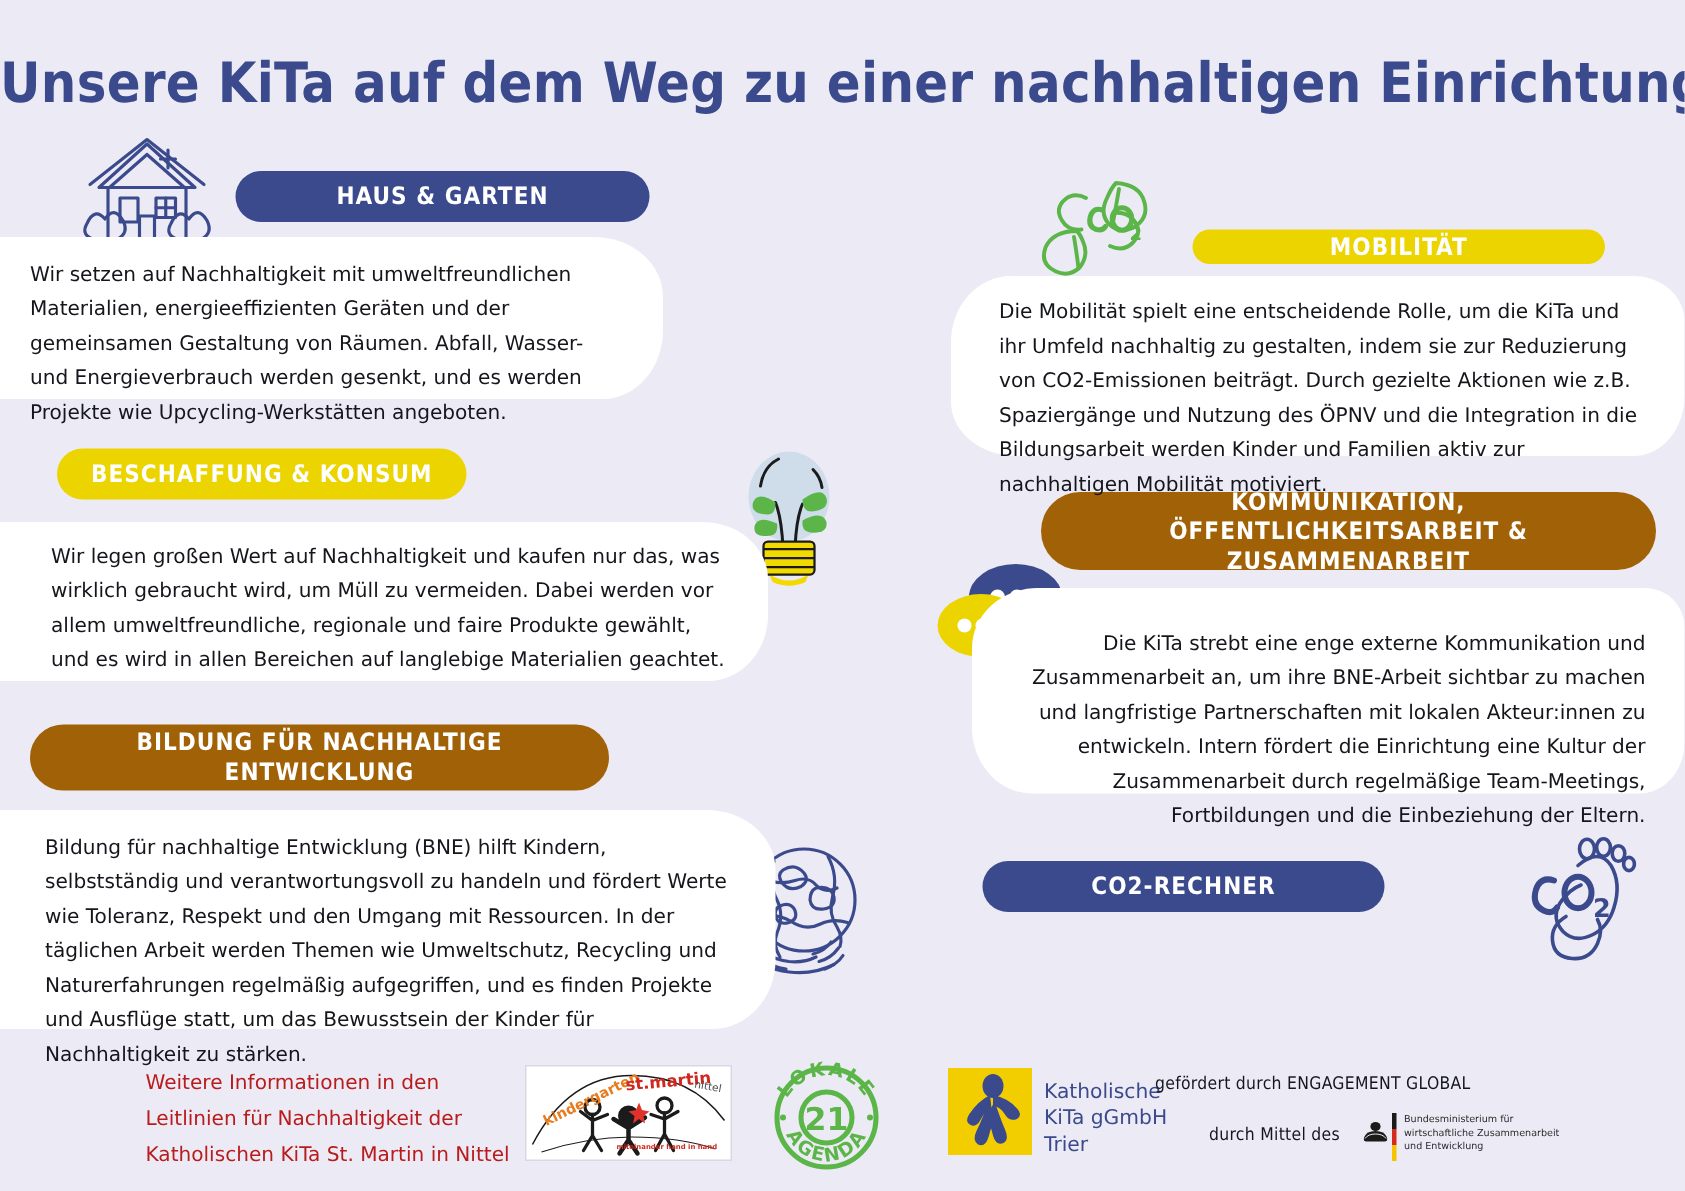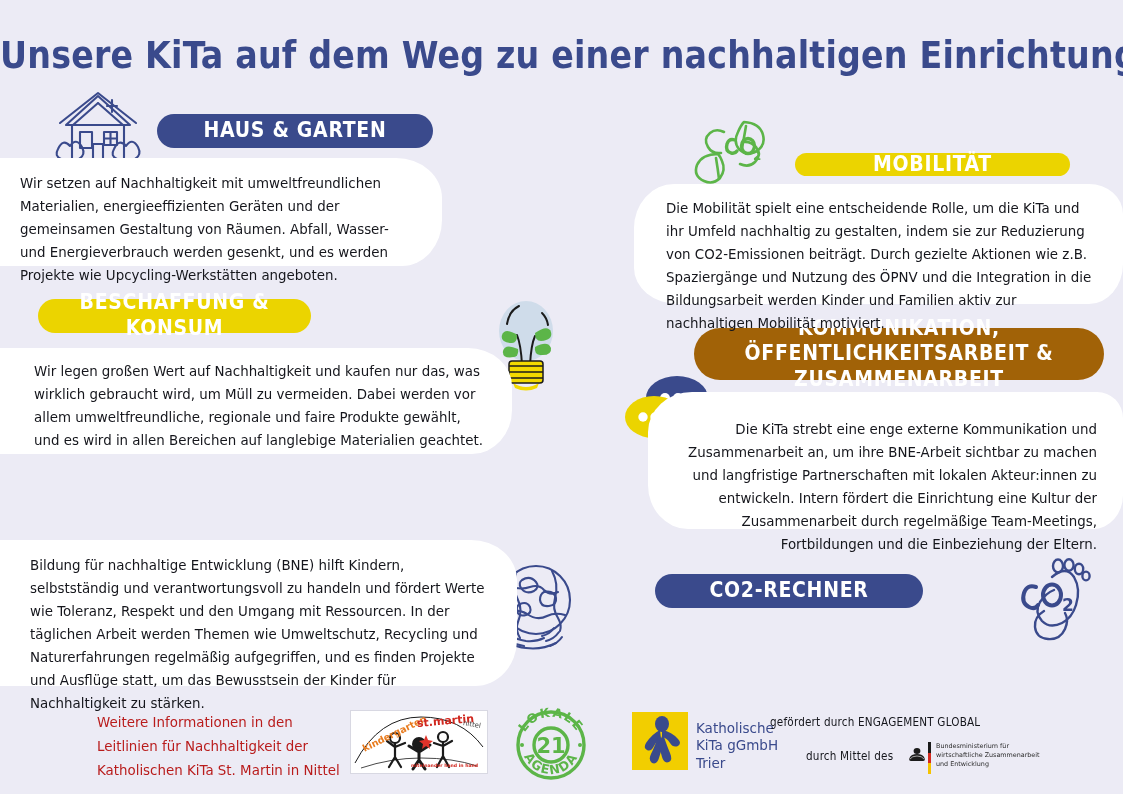--- a/index.html
+++ b/index.html
@@ -23,21 +23,21 @@
     white-space:nowrap;
   }
 
   
   .badge{
     position:absolute;
     display:flex;align-items:center;justify-content:center;
     text-align:center;
     color:#ffffff;
     font-family:"DejaVu Sans Condensed","DejaVu Sans","Liberation Sans",sans-serif;
-    font-size:21px;font-weight:bold;
+    font-size:16px;font-weight:bold;
     letter-spacing:0.7px;
     border-radius:22px;
     box-sizing:border-box;
     padding:4px 14px;
     line-height:1.22;
   }
   .badge.navy{background:#3a4a8c;}
   .badge.yellow{background:#ebd400;}
   .badge.green{background:#a16207;}
   .badge.two-line{border-radius:26px;}
@@ -229,20 +229,23 @@
         <path d="M28 18 q8 -5 14 2 q4 5 -2 9 q-8 4 -13 -3 q-3 -5 1 -8 Z"></path>
         <path d="M50 30 q10 -2 12 6 q1 7 -7 8 q-8 1 -9 -6 q0 -6 4 -8 Z"></path>
         <path d="M26 42 q7 -3 10 3 q2 6 -4 8 q-7 2 -9 -4 q-1 -5 3 -7 Z"></path>
         <path d="M0 70 q14 14 32 16 q16 2 30 -5"></path>
         <path d="M4 72 q12 10 26 12"></path>
         <path d="M48 74 q8 -2 12 -8 M52 79 q8 -2 13 -9 M56 84 q8 -3 12 -9"></path>
         <path d="M8 68 q10 9 24 11 q10 1 18 -3"></path>
       </g>
     </svg>
   </div>
+  <div class="badge green" style="left:20px;top:483px;width:386px;height:44px;">
+    <span>BILDUNG FÜR NACHHALTIGE ENTWICKLUNG</span>
+  </div>
   <div class="card c-bne" style="left:-18px;top:540px;width:535px;height:146px;padding:14px 28px 12px 48px;">
     <span class="txt">Bildung für nachhaltige Entwicklung (BNE) hilft Kindern, selbstständig und verantwortungsvoll zu handeln und fördert Werte wie Toleranz, Respekt und den Umgang mit Ressourcen. In der täglichen Arbeit werden Themen wie Umweltschutz, Recycling und Naturerfahrungen regelmäßig aufgegriffen, und es finden Projekte und Ausflüge statt, um das Bewusstsein der Kinder für Nachhaltigkeit zu stärken.</span>
   </div>
 
   <div class="ico" style="left:1014px;top:557px;">
     <svg width="78" height="88" viewBox="0 0 78 88">
       <g fill="none" stroke="#3a4a8c" stroke-width="2.4" stroke-linecap="round" stroke-linejoin="round">
         <path d="M38 20 q14 -12 22 0 q7 12 2 28 q-4 13 -14 18 q-12 6 -20 -2 q-8 -9 -2 -19 q6 -9 14 -12"></path>
         <path d="M30 54 q-10 6 -9 16 q1 11 13 12 q12 1 17 -10 q4 -9 0 -16"></path>
         <ellipse cx="44" cy="9" rx="5" ry="6.5"></ellipse>

